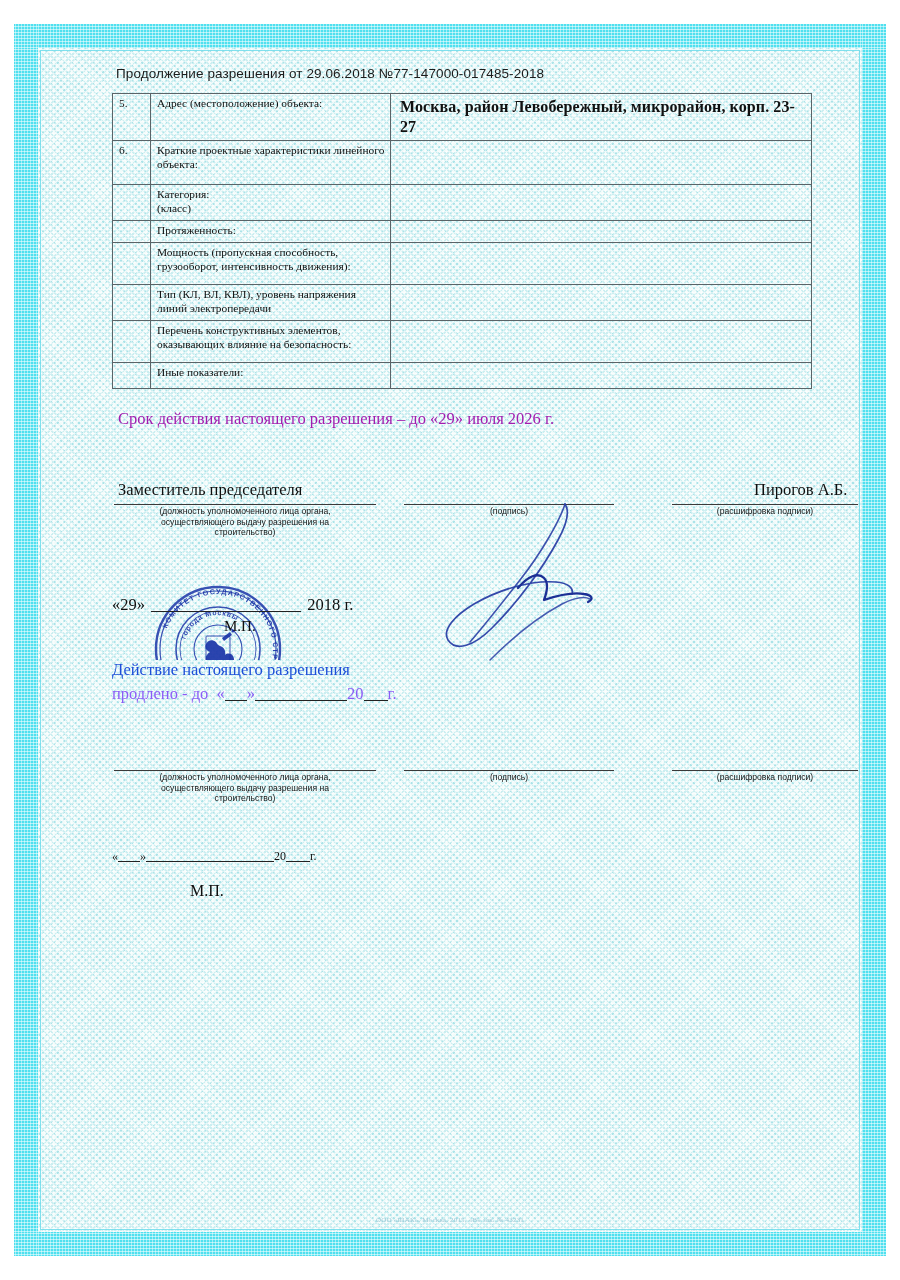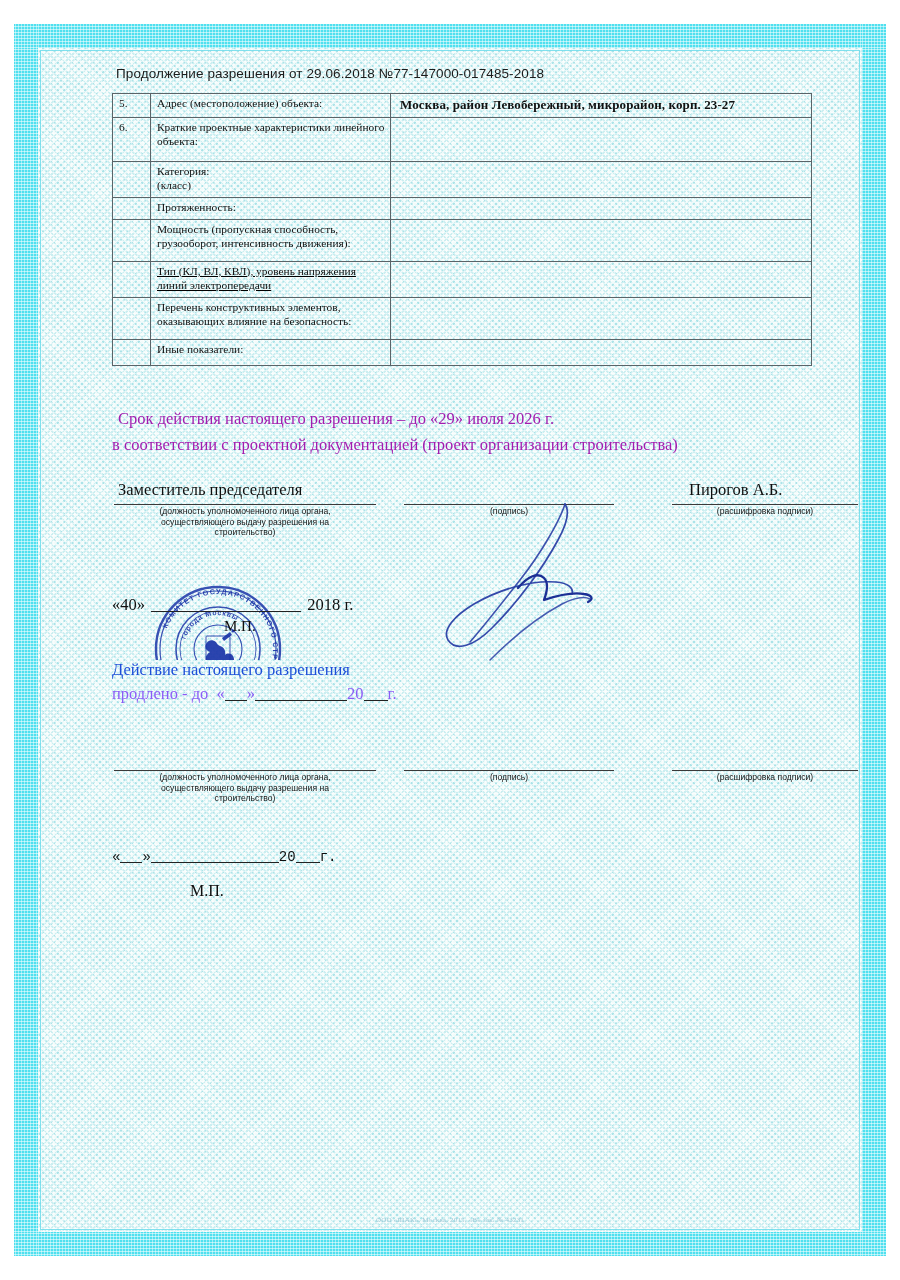--- a/index.html
+++ b/index.html
@@ -96,30 +96,30 @@
     background: transparent;
   }
   #spec-table td.num {
     width: 26px;
     text-align: left;
     padding-left: 6px;
   }
   #spec-table td.lbl { width: 228px; }
   #spec-table td.val {
     font-weight: bold;
-    font-size: 13px;
+    font-size: 16px;
     padding-left: 9px;
     letter-spacing: 0.1px;
   }
   .r-h1 { height: 20px; }
   .r-h2 { height: 44px; }
   .r-h3 { height: 34px; }
   .r-h4 { height: 22px; }
   .r-h5 { height: 42px; }
-  .r-h6 { height: 36px; text-decoration: underline; }
+  .r-h6 { height: 36px; }
   .r-h7 { height: 42px; padding-left: 48px; }
   .r-h8 { height: 26px; }
 
   
   .para {
     position: absolute;
     font-family: "Liberation Serif", serif;
     font-size: 16.5px;
     color: #a21caf;
     white-space: nowrap;
@@ -155,21 +155,21 @@
     text-align: center;
   }
 
   #sig1-post-title { left: 76px;  top: 0px; }
   #sig1-post-rule  { left: 72px;  top: 24px; width: 262px; }
   #sig1-post-cap   { left: 72px;  top: 26px; width: 262px; }
 
   #sig1-sign-rule  { left: 362px; top: 24px; width: 210px; }
   #sig1-sign-cap   { left: 362px; top: 26px; width: 210px; }
 
-  #sig1-name-title { left: 647px; top: 0px; }
+  #sig1-name-title { left: 712px; top: 0px; }
   #sig1-name-rule  { left: 630px; top: 24px; width: 186px; }
   #sig1-name-cap   { left: 630px; top: 26px; width: 186px; }
 
   
   #seal {
     position: absolute;
     left: 76px; top: 490px;
     width: 200px; height: 118px;
     pointer-events: none;
   }
@@ -252,22 +252,22 @@
   #sig2-post-cap  { left: 72px;  top: 2px; width: 262px; }
   #sig2-sign-rule { left: 362px; top: 0px; width: 210px; }
   #sig2-sign-cap  { left: 362px; top: 2px; width: 210px; }
   #sig2-name-rule { left: 630px; top: 0px; width: 186px; }
   #sig2-name-cap  { left: 630px; top: 2px; width: 186px; }
 
   
   #final-date {
     position: absolute;
     left: 70px; top: 797px;
-    font-family: Liberation Mono, monospace;
-    font-size: 14px;
+    font-family: Liberation Serif, serif;
+    font-size: 12px;
     color: #0f0f0f;
     white-space: nowrap;
   }
   #final-date .u-long {
     display: inline-block;
     border-bottom: 1px solid #222;
     width: 128px;
     vertical-align: -2px;
   }
   #mp2 {
@@ -342,21 +342,20 @@
         </tr>
         <tr class="r-h8">
           <td class="num"></td>
           <td class="lbl">Иные показатели:</td>
           <td class="val"></td>
         </tr>
       </tbody>
     </table>
 
     <div class="para" id="validity-line">Срок действия настоящего разрешения – до «29» июля 2026 г.</div>
-    <div class="para" id="accordance-line">в соответствии с проектной документацией (проект организации строительства)</div>
 
     <div id="sig1">
       <div class="sig-title" id="sig1-post-title">Заместитель председателя</div>
       <div class="sig-rule" id="sig1-post-rule"></div>
       <div class="sig-cap" id="sig1-post-cap">(должность уполномоченного лица органа,<br>осуществляющего выдачу разрешения на<br>строительство)</div>
 
       <div class="sig-rule" id="sig1-sign-rule"></div>
       <div class="sig-cap" id="sig1-sign-cap">(подпись)</div>
 
       <div class="sig-title" id="sig1-name-title">Пирогов А.Б.</div>
@@ -409,21 +408,21 @@
         <path d="M98 100 c-4 -3 -8 -2 -10 2 c-2 4 1 7 4 8 c-3 2 -5 5 -4 8
                  c1 4 5 5 8 4 l2 4 l-5 3 l7 1 l-2 4 l6 -3 l3 4 l1 -5 l5 2 l-2 -5
                  l6 0 l-4 -4 c3 -2 4 -6 2 -9 c-2 -3 -6 -3 -8 -1 c1 -4 -1 -8 -5 -9
                  c-2 -1 -3 -2 -4 -4 z"></path>
         <path d="M104 96 l8 -6 l2 3 l-8 6 z"></path>
         <circle cx="115" cy="89" r="1.6"></circle>
       </g>
     </svg>
 
     <div id="issue-date">
-      <span>«</span><span>40</span><span>»</span>&nbsp;<span class="blank-rule"></span>&nbsp;<span>2018</span>&nbsp;<span>г.</span>
+      <span>«</span><span>29</span><span>»</span>&nbsp;<span class="blank-rule"></span>&nbsp;<span>2018</span>&nbsp;<span>г.</span>
     </div>
     <div id="mp1">М.П.</div>
 
     <div id="ext-line1">Действие настоящего разрешения</div>
     <div id="ext-line2">
       <span>продлено - до</span>&nbsp;&nbsp;<span>«</span><span class="u-short"></span><span>»</span><span class="u-mid"></span><span>20</span><span class="u-tiny"></span><span>г.</span>
     </div>
 
     <div id="sig2">
       <div class="sig-rule" id="sig2-post-rule"></div>

